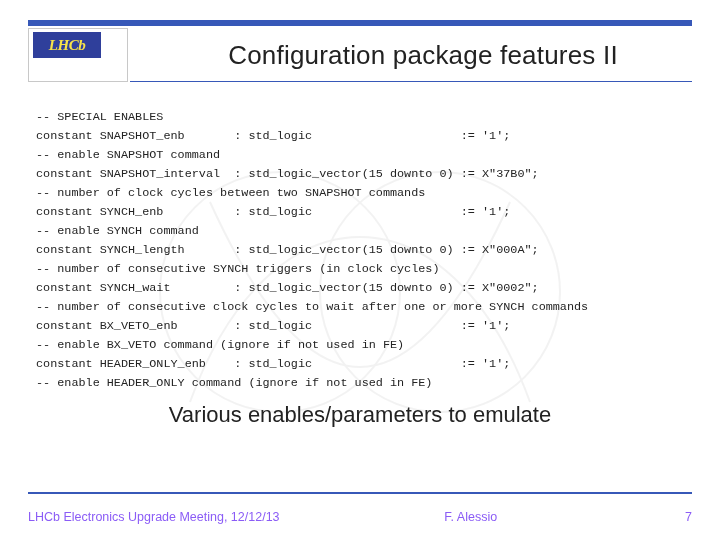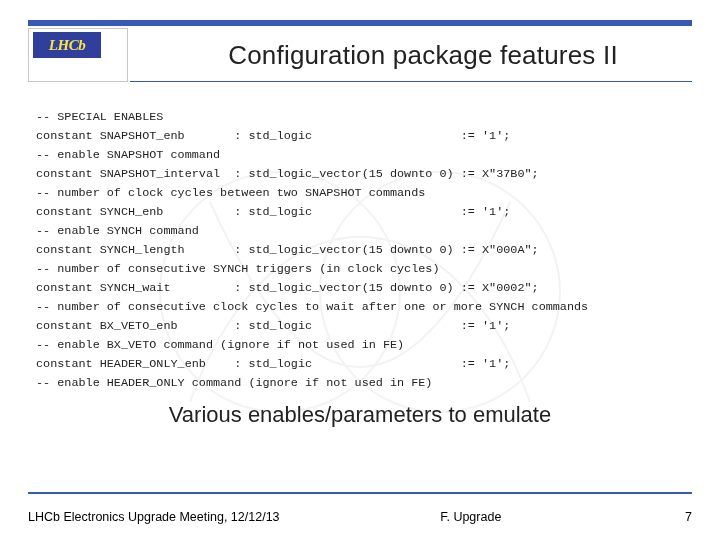--- a/index.html
+++ b/index.html
@@ -89,21 +89,21 @@
   }
   .footer {
     position: absolute;
     left: 0; right: 0;
     bottom: 16px;
     display: flex;
     justify-content: space-between;
     align-items: center;
     padding: 0 28px;
     font-size: 12.5px;
-    color: #000000;
+    color: #8b5cf6;
   }
   .footer .page {
     width: 30px;
     text-align: right;
   }
   .watermark {
     position: absolute;
     left: 50%; top: 54%;
     transform: translate(-50%,-50%);
     opacity: 0.06;
@@ -151,15 +151,15 @@
 constant HEADER_ONLY_enb    : std_logic                     := '1';
 -- enable HEADER_ONLY command (ignore if not used in FE)</pre>
 
 <div class="caption">
   <div>Various enables/parameters to emulate</div>
 </div>
 
 <hr class="footer-rule">
 <div class="footer">
   <span>LHCb Electronics Upgrade Meeting, 12/12/13</span>
-  <span>F. Upgrade</span>
+  <span>F. Alessio</span>
   <span class="page">7</span>
 </div>
 
 </body></html>

